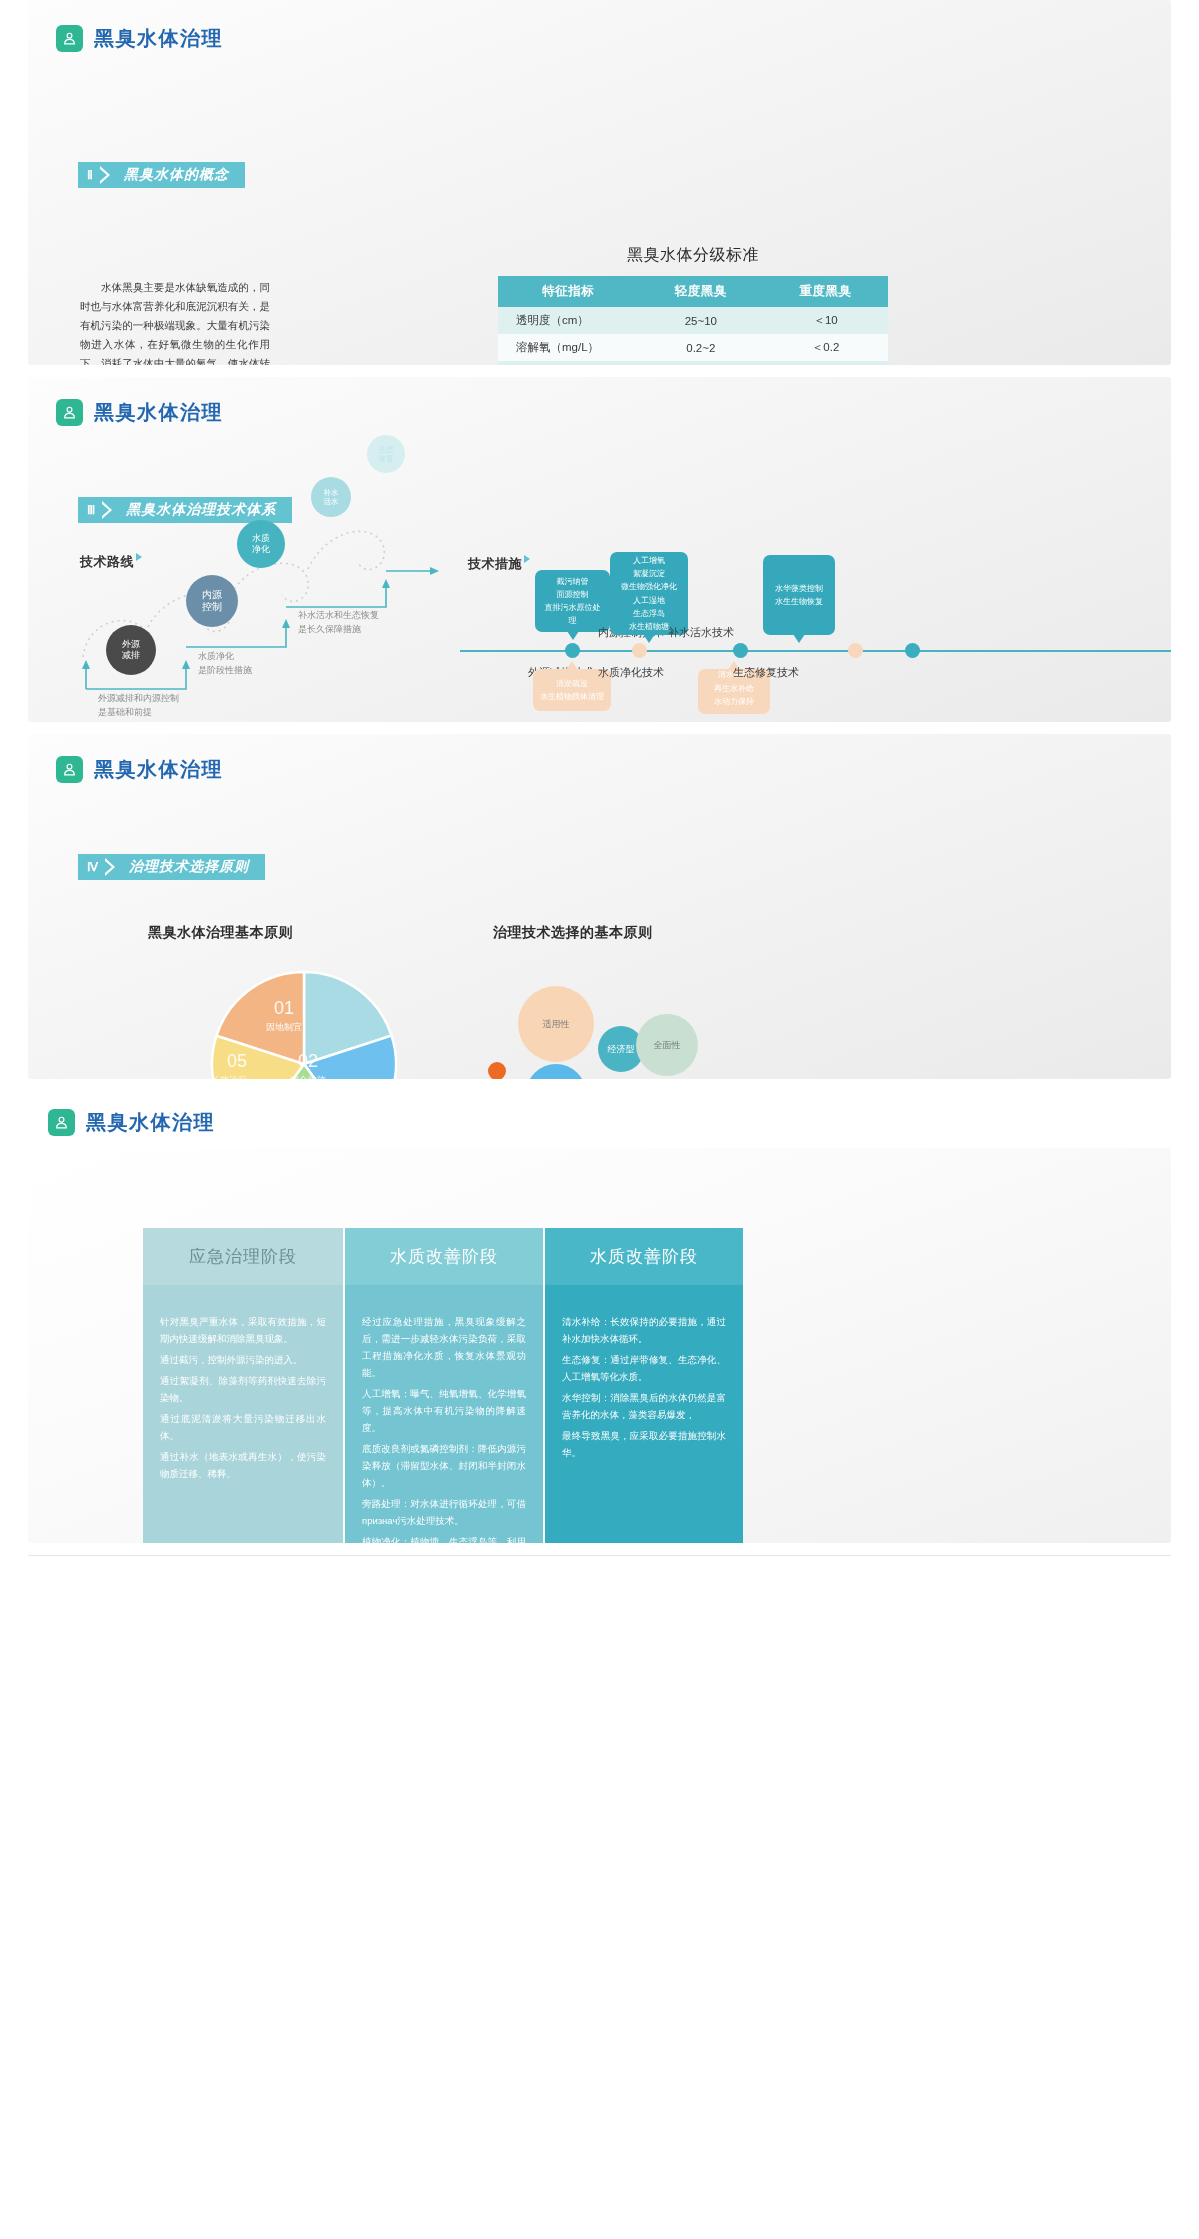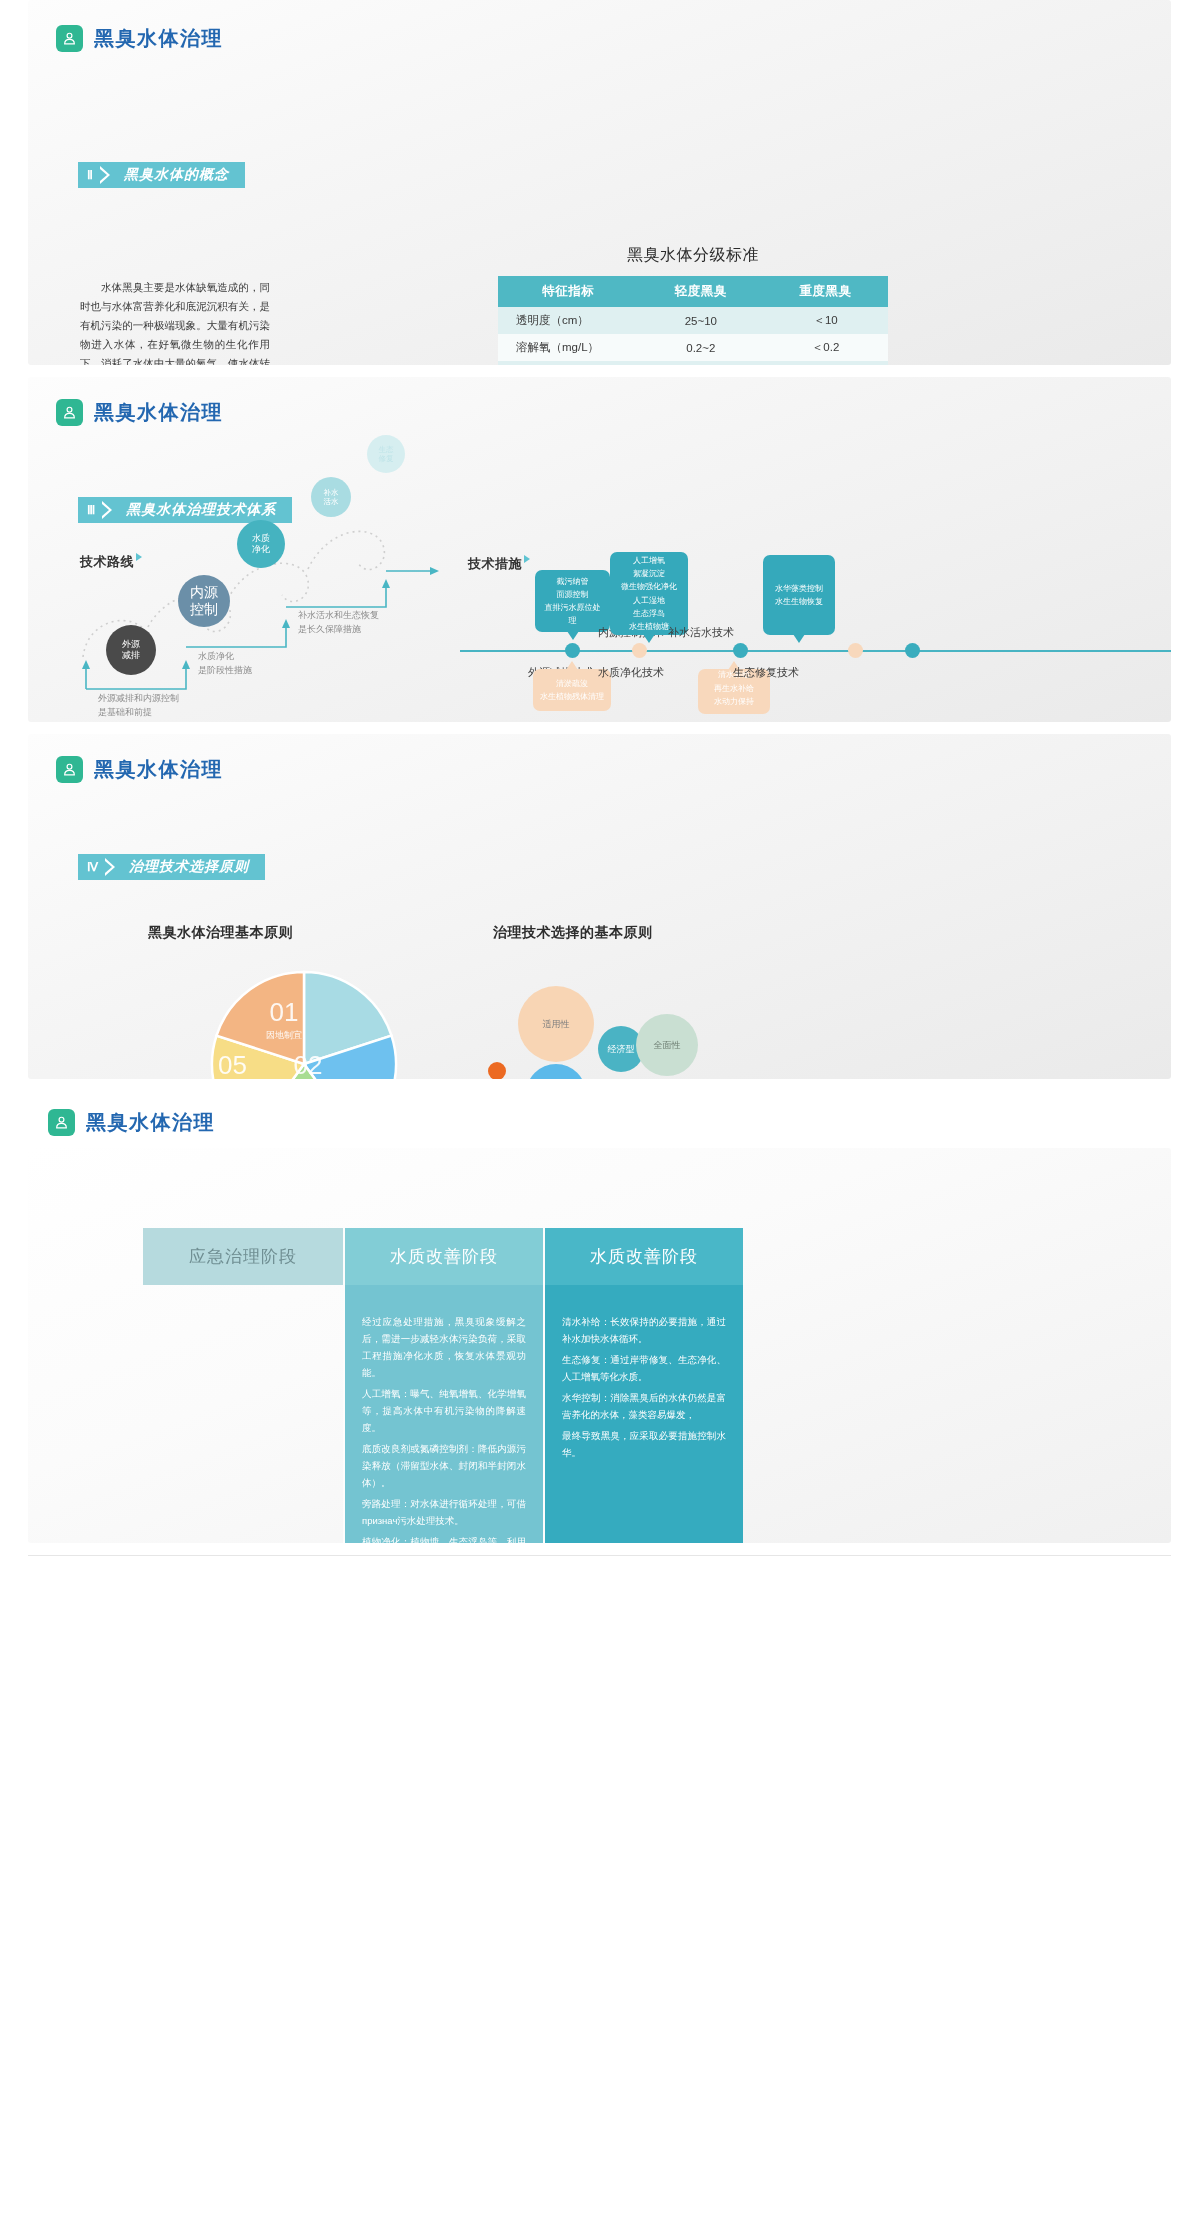--- a/index.html
+++ b/index.html
@@ -158,21 +158,21 @@
 
   
   .chart-title {
     position:absolute; font-size:14px; font-weight:bold; color:#2e2e2e;
     letter-spacing:0.5px;
   }
   .slice-lbl {
     position:absolute; text-align:center; color:#ffffff;
     pointer-events:none;
   }
-  .slice-lbl .num { font-size:26px; display:block; line-height:1; opacity:.9; }
+  .slice-lbl .num { font-size:18px; display:block; line-height:1; opacity:.9; }
   .slice-lbl .nm { font-size:9px; display:block; margin-top:4px; opacity:.92; }
 
   .bub2 {
     position:absolute; border-radius:50%;
     display:flex; align-items:center; justify-content:center;
     font-size:9px;
   }
 
   
   .cols {
@@ -297,21 +297,21 @@
       <polygon points="358,202 354,211 362,211" fill="#49b6c4"></polygon>
       <path d="M358,194 L405,194" stroke="#49b6c4" stroke-width="1.6" fill="none"></path>
       <polygon points="411,194 402,190 402,198" fill="#49b6c4"></polygon>
     </svg>
 
     <div class="bubble" style="left:80px; top:958px; width:0;height:0;"></div>
     <div class="bubble" style="left:78px; top:248px; width:50px; height:50px; background:#4a4a4a; font-size:9px;">
       <span style="white-space:pre-line">外源
 减排</span>
     </div>
-    <div class="bubble" style="left:150px; top:198px; width:52px; height:52px; background:#6b8fa8; font-size:14px;">
+    <div class="bubble" style="left:158px; top:198px; width:52px; height:52px; background:#6b8fa8; font-size:10px;">
       <span style="white-space:pre-line">内源
 控制</span>
     </div>
     <div class="bubble" style="left:209px; top:143px; width:48px; height:48px; background:#45b3c0; font-size:9px;">
       <span style="white-space:pre-line">水质
 净化</span>
     </div>
     <div class="bubble" style="left:283px; top:100px; width:40px; height:40px; background:#a9dce2; font-size:7.5px;">
       <span style="white-space:pre-line">补水
 活水</span>
@@ -454,20 +454,27 @@
           <path d="M5.2 19.5c0-3.9 3.1-6.2 6.8-6.2s6.8 2.3 6.8 6.2z" fill="none" stroke="#fff" stroke-width="1.7"></path>
         </svg>
     </span>
     <span class="slide-title-text">黑臭水体治理</span>
   </div>
 
   <div class="slide s4">
     <div class="cols">
       <div class="col c1">
         <div class="chd">应急治理阶段</div>
+        <div class="cbd">
+          <p>针对黑臭严重水体，采取有效措施，短期内快速缓解和消除黑臭现象。</p>
+          <p>通过截污，控制外源污染的进入。</p>
+          <p>通过絮凝剂、除藻剂等药剂快速去除污染物。</p>
+          <p>通过底泥清淤将大量污染物迁移出水体。</p>
+          <p>通过补水（地表水或再生水），使污染物质迁移、稀释。</p>
+        </div>
       </div>
       <div class="col c2">
         <div class="chd">水质改善阶段</div>
         <div class="cbd">
           <p>经过应急处理措施，黑臭现象缓解之后，需进一步减轻水体污染负荷，采取工程措施净化水质，恢复水体景观功能。</p>
           <p>人工增氧：曝气、纯氧增氧、化学增氧等，提高水体中有机污染物的降解速度。</p>
           <p>底质改良剂或氮磷控制剂：降低内源污染释放（滞留型水体、封闭和半封闭水体）。</p>
           <p>旁路处理：对水体进行循环处理，可借признач污水处理技术。</p>
           <p>植物净化：植物塘、生态浮岛等，利用水生植物的净化功能改善水质。</p>
         </div>

